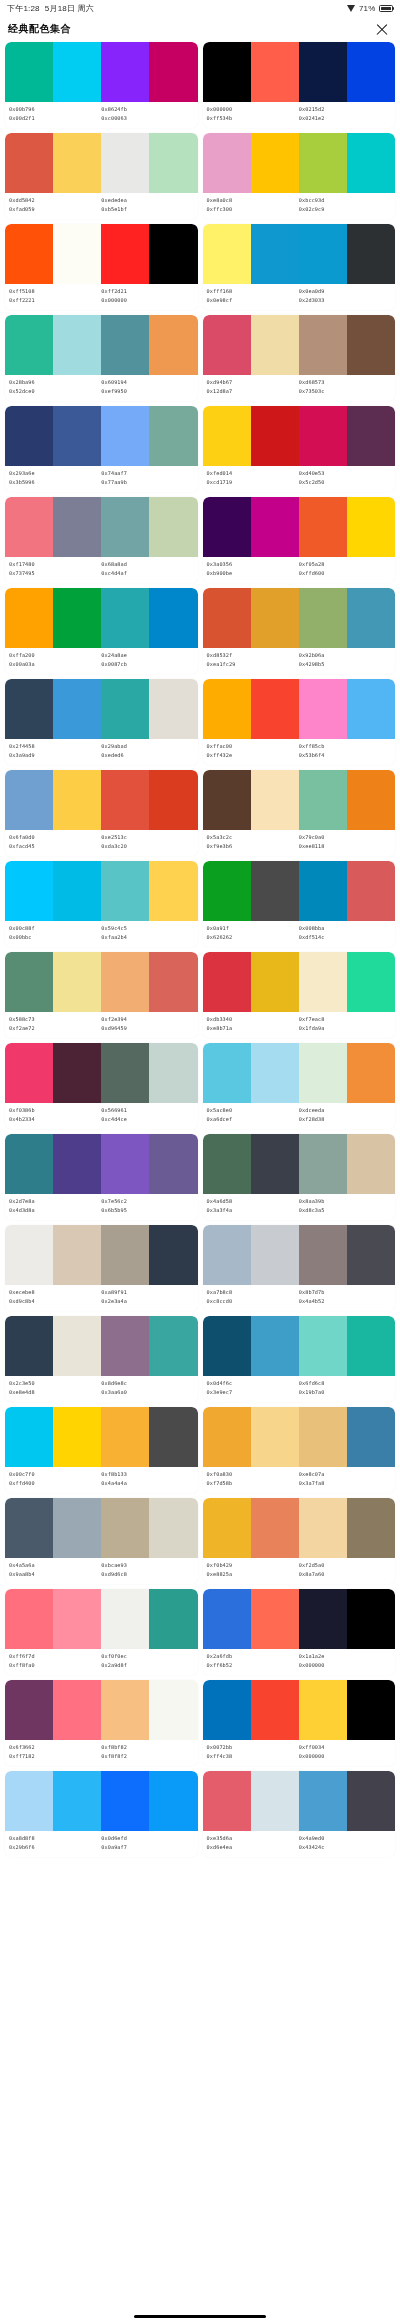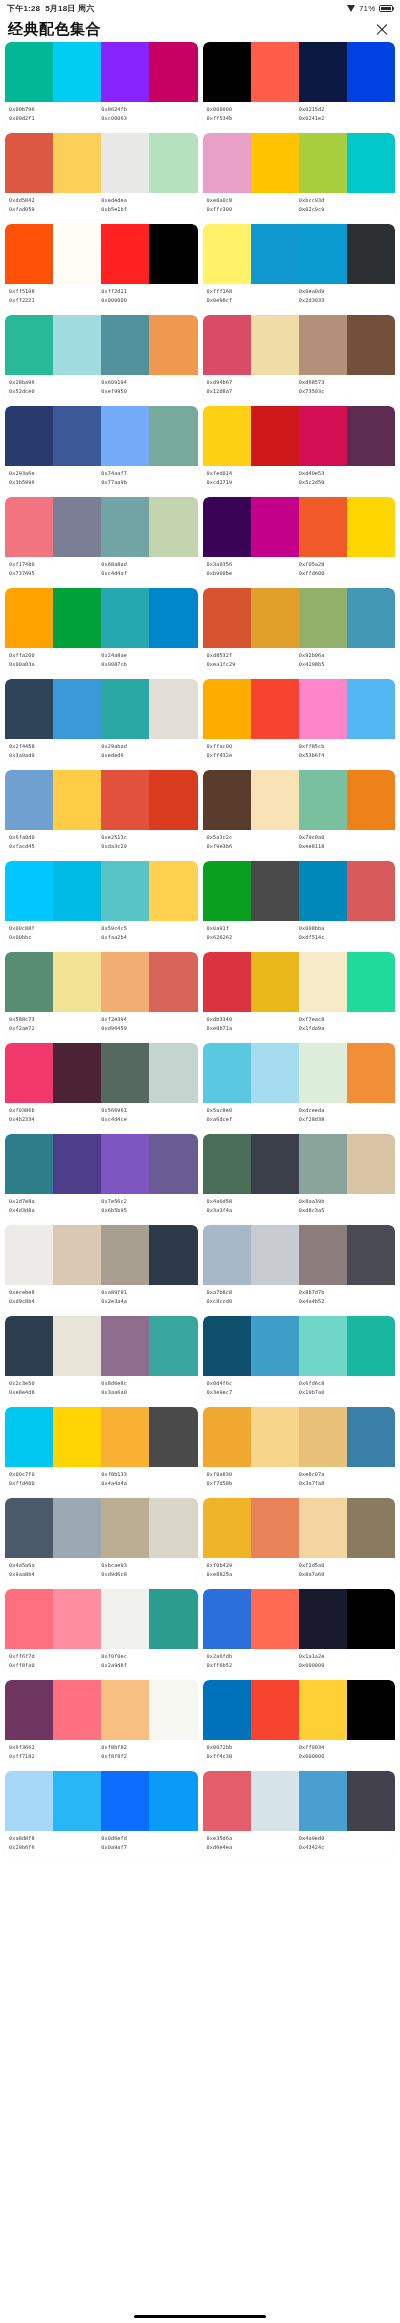--- a/index.html
+++ b/index.html
@@ -14,21 +14,21 @@
   .statusbar {
     height: 16px;
     display: flex;
     align-items: center;
     justify-content: space-between;
     padding: 0 6px 0 7px;
     font-size: 8px;
     color: #2b2b2b;
     letter-spacing: 0.2px;
   }
-  .sb-left { display: flex; align-items: baseline; gap: 5px; white-space: nowrap; font-weight: bold; }
+  .sb-left { display: flex; align-items: baseline; gap: 5px; white-space: nowrap; }
   .sb-right { display: flex; align-items: center; gap: 3px; white-space: nowrap; }
   .wifi-icon { display: inline-block; width: 9px; height: 7px; position: relative; }
   .wifi-icon i {
     position: absolute; left: 0; top: 0;
     width: 0; height: 0;
     border-left: 4.5px solid transparent;
     border-right: 4.5px solid transparent;
     border-top: 7px solid #2b2b2b;
   }
   .battery {
@@ -46,21 +46,21 @@
 
   
   .titlebar {
     height: 26px;
     display: flex;
     align-items: center;
     justify-content: space-between;
     padding: 0 10px 0 8px;
   }
   .page-title {
-    font-size: 15px;
+    font-size: 10px;
     font-weight: 700;
     color: #111111;
     letter-spacing: 0.5px;
   }
   .close-btn {
     width: 16px; height: 16px;
     position: relative;
     cursor: pointer;
   }
   .close-btn::before, .close-btn::after {

